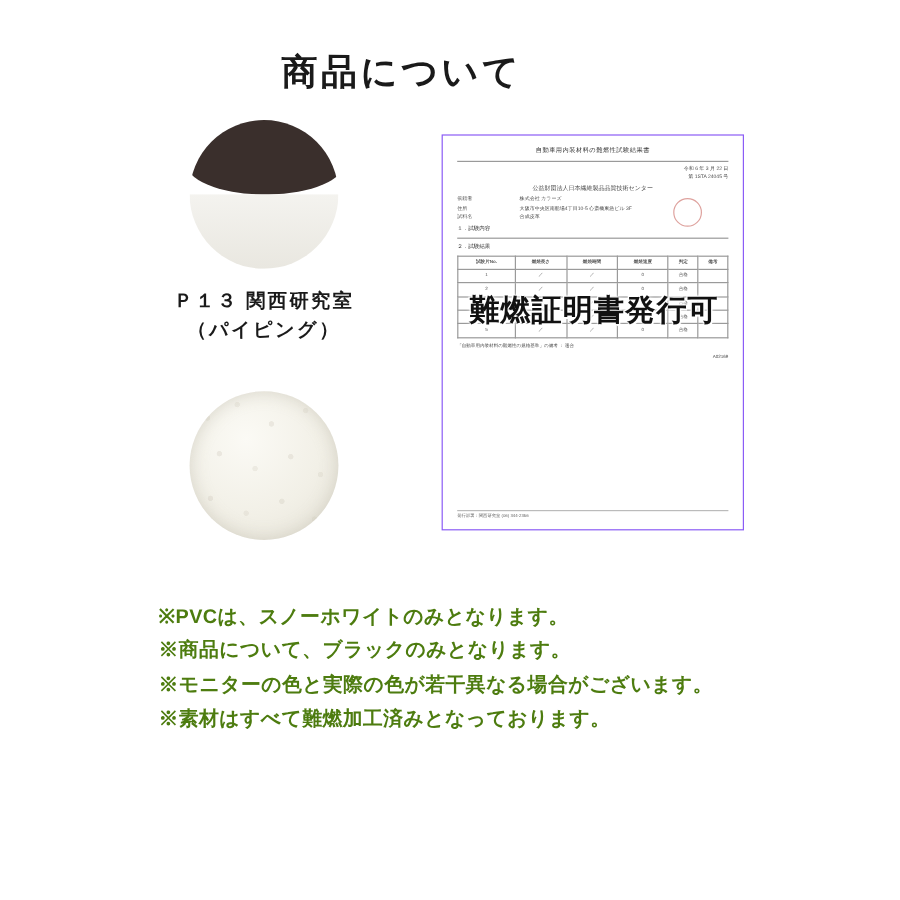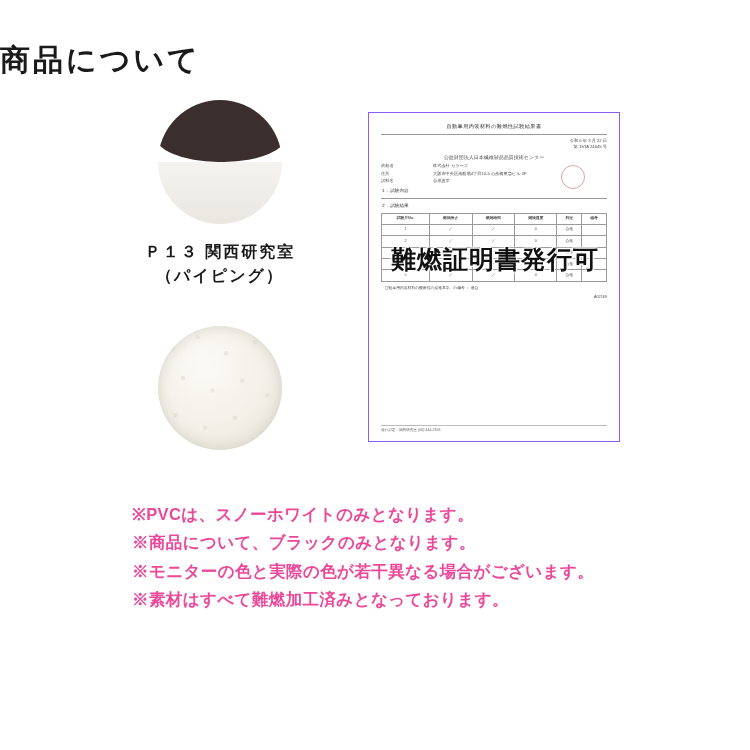--- a/index.html
+++ b/index.html
@@ -19,21 +19,21 @@
     width: 750px;
     height: 750px;
   }
 
   
   .title {
     position: absolute;
     top: 40px;
     left: 0;
     width: 670px;
-    text-align: left;
+    text-align: center;
     font-size: 30px;
     font-weight: bold;
     letter-spacing: 3px;
     color: #1a1a1a;
   }
 
   
   .swatch-col {
     position: absolute;
     top: 100px;
@@ -211,21 +211,21 @@
   
   .notes {
     position: absolute;
     top: 500px;
     left: 132px;
     width: 600px;
     font-size: 16.5px;
     font-weight: bold;
     line-height: 1.72;
     letter-spacing: 0.4px;
-    color: #ec4899;
+    color: #4d7c0f;
   }
   .notes .indent {
     padding-left: 18px;
   }
 </style>
 </head>
 <body>
 
 <div class="page">
 

